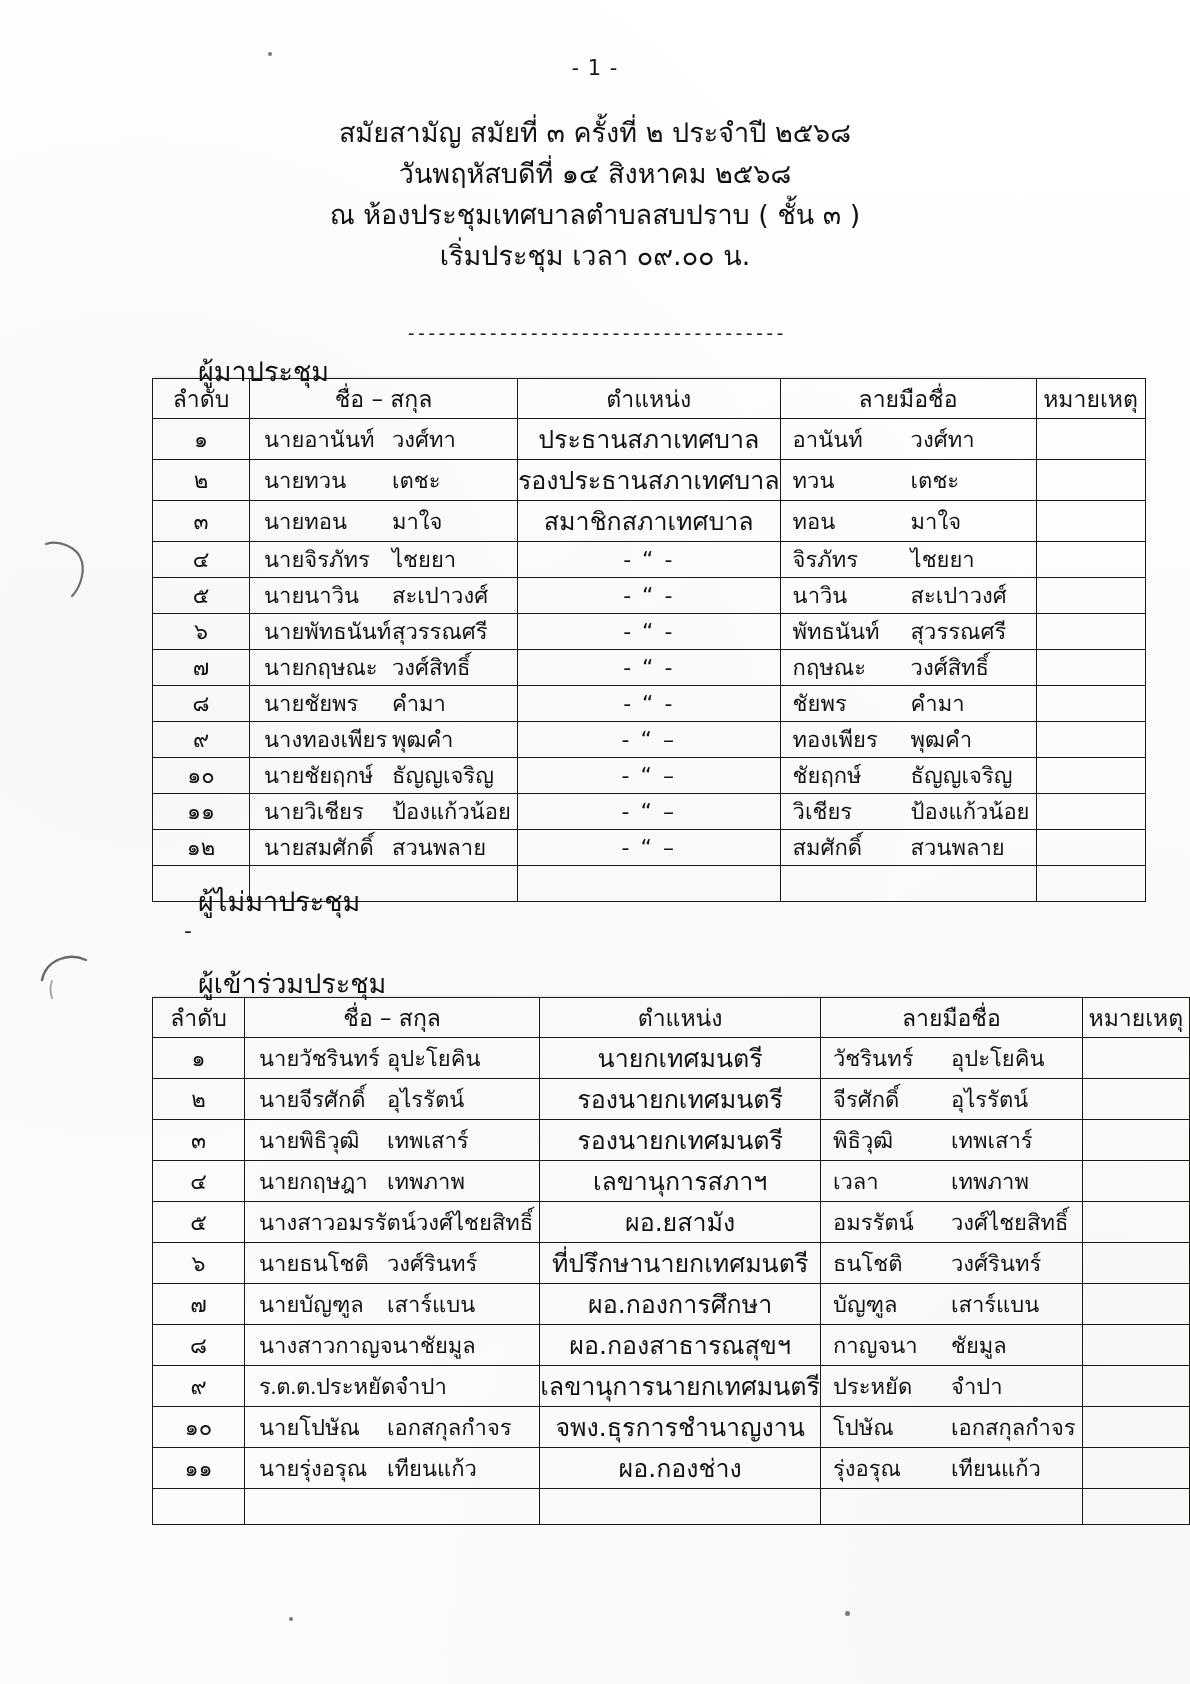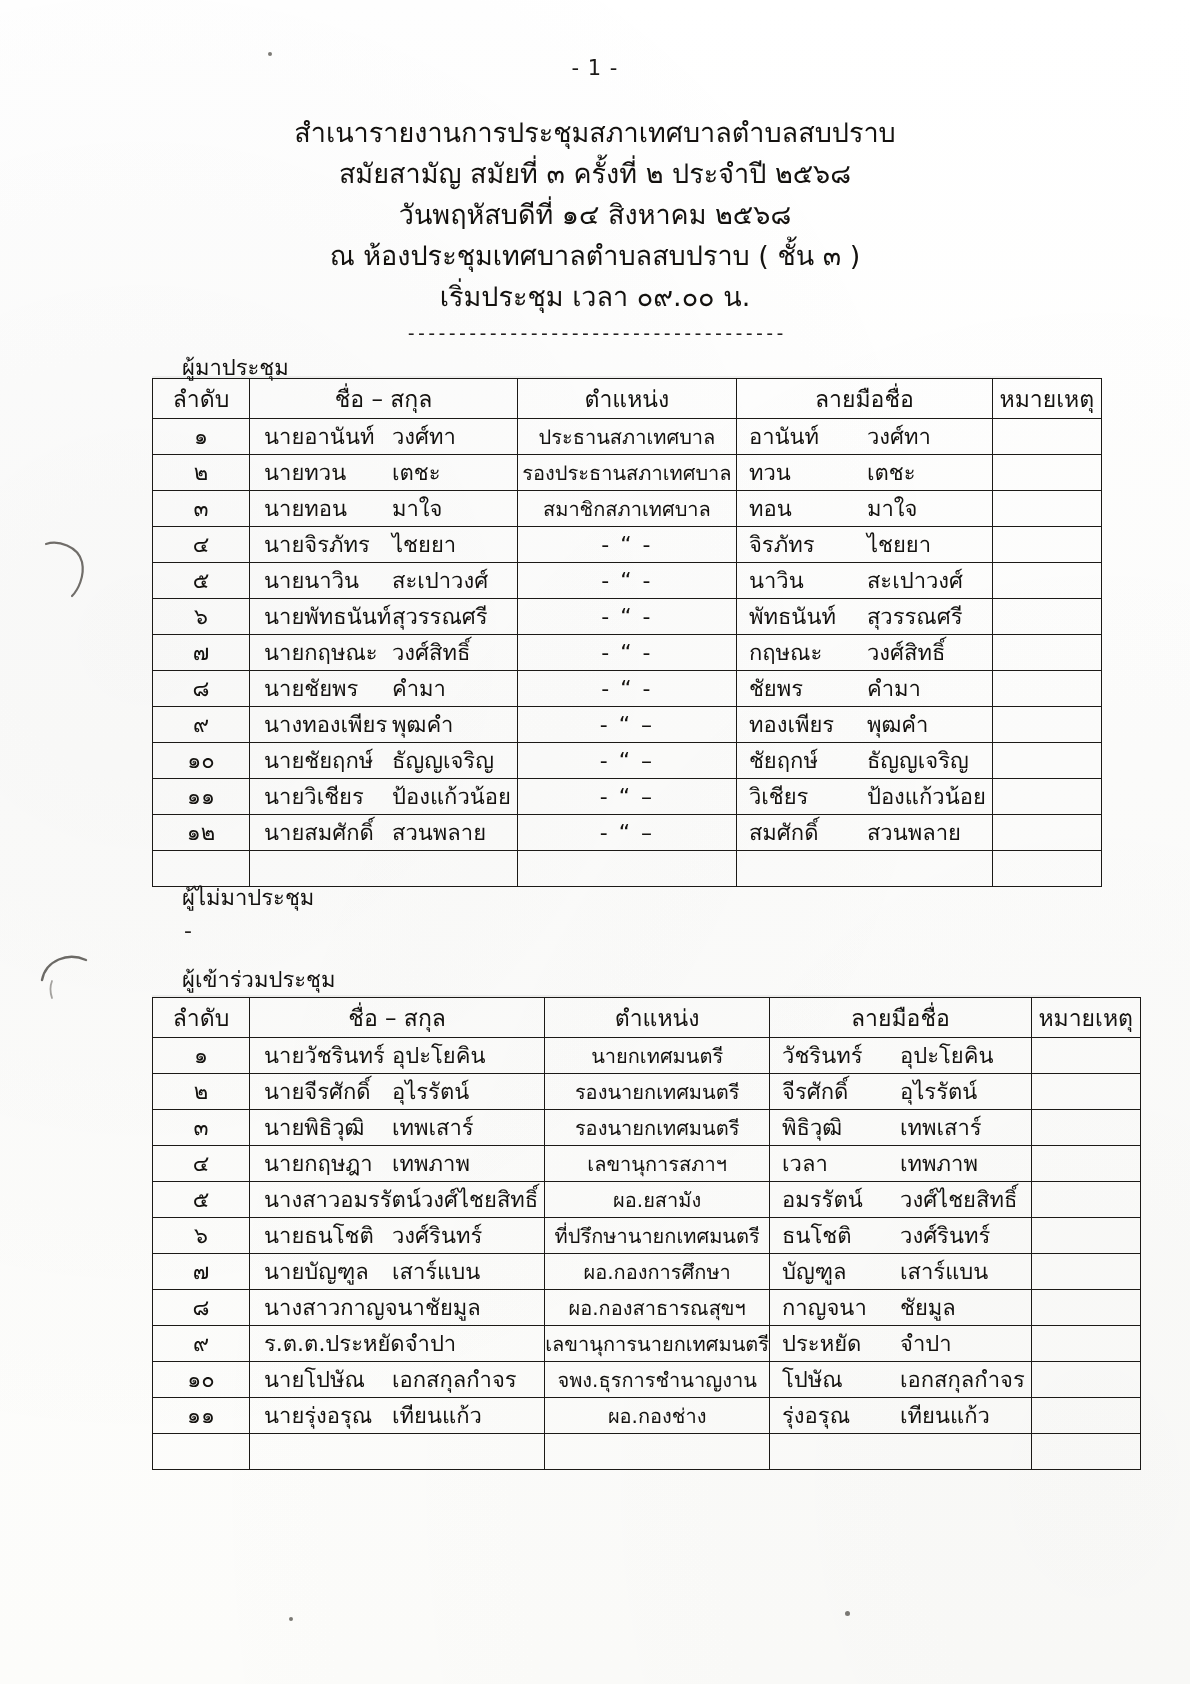--- a/index.html
+++ b/index.html
@@ -63,22 +63,23 @@
     left: 0;
     right: 0;
     text-align: center;
     font-size: 19px;
     letter-spacing: -1.2px;
     color: #232020;
     font-family: "DejaVu Sans Mono", monospace;
   }
   .section-label {
     position: absolute;
-    font-size: 22px;
+    font-size: 27px;
     color: #13110f;
+    margin-left: 16px;
   }
   .dash-mark {
     position: absolute;
     font-size: 22px;
     color: #24211e;
   }
   table.minutes {
     position: absolute;
     border-collapse: collapse;
     table-layout: fixed;
@@ -102,31 +103,32 @@
   }
   .c-num   { width: 96px;  text-align: center; }
   .c-name  { width: 262px; }
   .c-pos   { width: 218px; text-align: center; }
   .c-sign  { width: 252px; }
   .c-note  { width: 108px; }
   .nm {
     display: flex;
     padding-left: 14px;
     padding-right: 6px;
+    font-family: Liberation Serif, serif;
   }
   .nm .t1 { flex: 0 0 128px; white-space: nowrap; }
   .nm .t2 { flex: 1 1 auto;  white-space: nowrap; }
   .sg {
     display: flex;
     padding-left: 12px;
     padding-right: 6px;
   }
   .sg .t1 { flex: 0 0 118px; white-space: nowrap; }
   .sg .t2 { flex: 1 1 auto;  white-space: nowrap; }
-  .pos-txt { white-space: nowrap; font-size: 20px; }
+  .pos-txt { white-space: nowrap; font-size: 25px; }
   .pos-ditto { font-size: 22px; letter-spacing: 2px; }
   .spacer-row td { height: 42px; }
   
   .margin-arc { position: absolute; }
   .tbl-shadow {
     position: absolute;
     background: rgba(0,0,0,0.05);
     height: 3px;
   }
 </style>
@@ -144,21 +146,20 @@
     <path d="M8 6 C20 2 40 8 44 24 C47 38 40 52 34 58" fill="none" stroke="#4d4a45" stroke-width="2.2" stroke-linecap="round" opacity="0.8"></path>
   </svg>
   <svg class="margin-arc" style="left:36px;top:950px;" width="60" height="56" viewBox="0 0 60 56">
     <path d="M6 30 C10 10 32 2 50 10" fill="none" stroke="#4d4a45" stroke-width="2.4" stroke-linecap="round" opacity="0.82"></path>
     <path d="M16 48 C14 42 14 36 16 31" fill="none" stroke="#6b6762" stroke-width="1.8" stroke-linecap="round" opacity="0.6"></path>
   </svg>
 
   <div class="page-number">- 1 -</div>
 
   <div class="header-block">
-    <div>สำเนารายงานการประชุมสภาเทศบาลตำบลสบปราบ</div>
     <div>สมัยสามัญ สมัยที่ ๓ ครั้งที่ ๒ ประจำปี ๒๕๖๘</div>
     <div>วันพฤหัสบดีที่ ๑๔ สิงหาคม  ๒๕๖๘</div>
     <div>ณ  ห้องประชุมเทศบาลตำบลสบปราบ ( ชั้น ๓ )</div>
     <div>เริ่มประชุม  เวลา  ๐๙.๐๐  น.</div>
   </div>
 
   <div class="divider">-------------------------------------</div>
 
   <div class="section-label" style="left:182px;top:350px;">ผู้มาประชุม</div>
 

